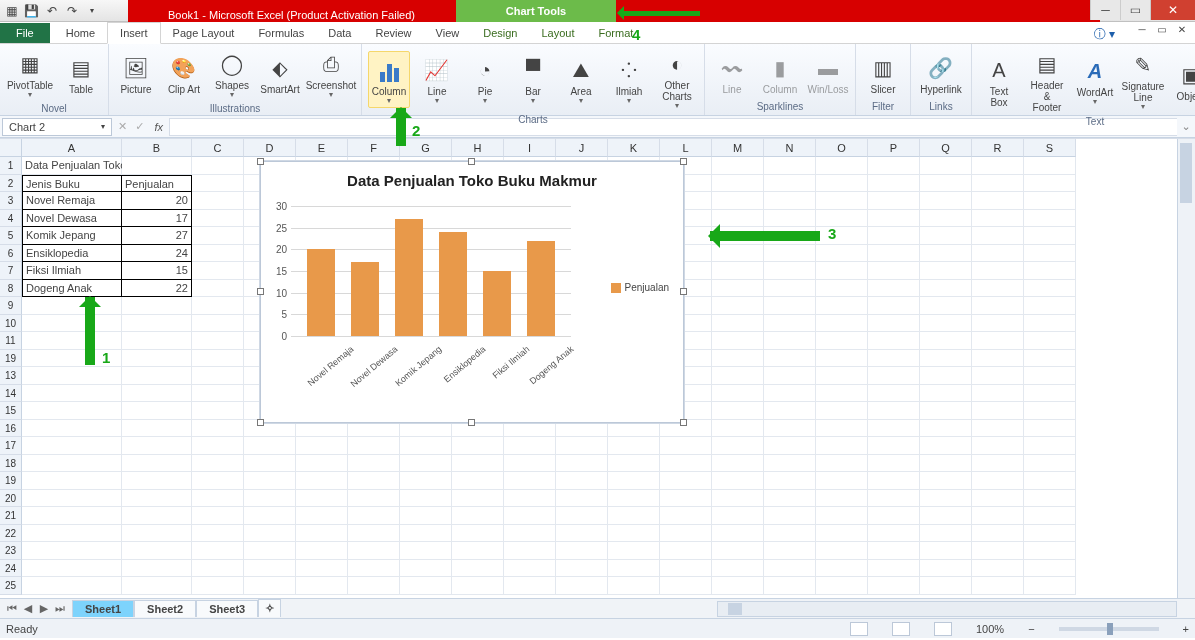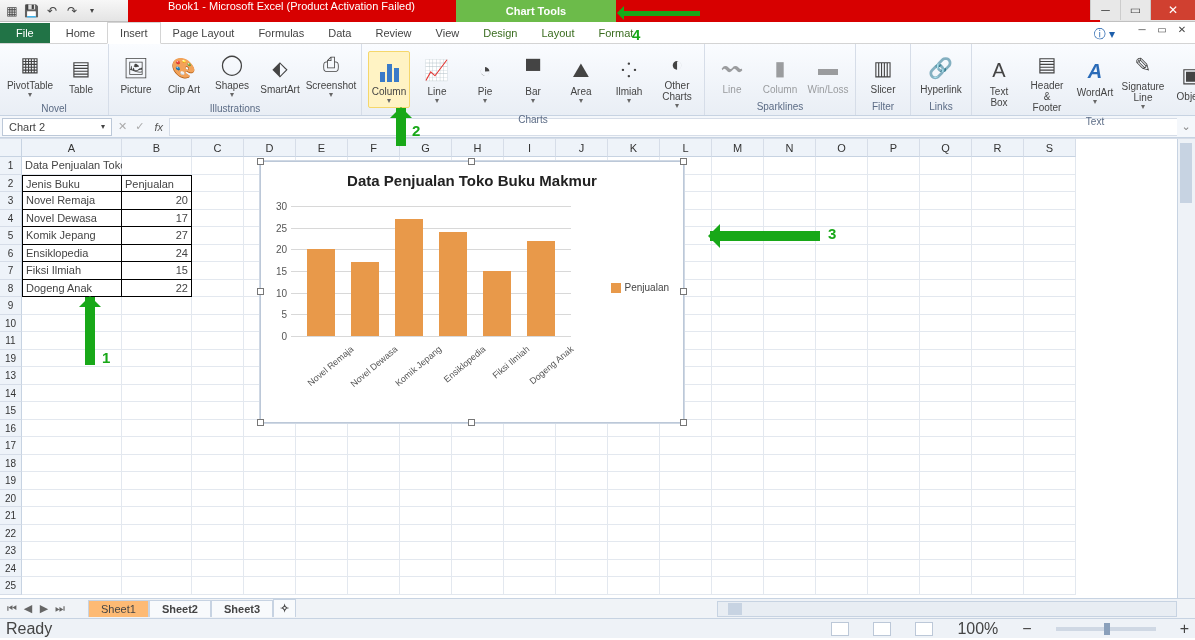--- a/index.html
+++ b/index.html
@@ -2,21 +2,21 @@
 <html><head>
 <meta charset="utf-8">
 <style>
   * { box-sizing: border-box; margin: 0; padding: 0; font-family: "Segoe UI", Tahoma, sans-serif; }
   body { background: #fff; font-size: 11px; color: #444; width: 1195px; height: 640px; overflow: hidden; position: relative; }
 
   
   .title-bar { height: 22px; background: linear-gradient(#f7f7f7,#e4e4e4); display:flex; align-items:center; position:relative; border-bottom:1px solid #c0c0c0;}
   .title-bar .qat { display:flex; gap:4px; padding:2px 4px; align-items:center;}
   .qat .ico { width:16px; height:16px; display:flex; align-items:center; justify-content:center; font-size:12px; }
-  .title-red { position:absolute; left:128px; top:0; height:29px; right:95px; background:#d70000; display:flex; }
+  .title-red { position:absolute; left:128px; top:0; height:29px; right:95px; background:#d70000; display:flex; align-items:center; }
   .title-red .tname { color:#fff; font-size:11px; padding-left:40px; white-space:nowrap;}
   .chart-tools { position:absolute; left:456px; top:0; height:22px; width:160px; background:#6cbb4a; color:#fff; text-align:center; font-size:11px; line-height:22px; font-weight:bold;}
   .win-btns { position:absolute; right:0; top:0; display:flex; }
   .win-btn { width:30px; height:20px; display:flex; align-items:center; justify-content:center; font-size:12px; background:#e8e8e8; border-left:1px solid #ccc;}
   .win-btn.close { background:#d04030; color:#fff; width:45px;}
   .green-arrow-top { position:absolute; left:620px; top:11px; width:80px; height:5px; background:#18a818;}
   .green-arrow-top::after { content:""; position:absolute; left:-10px; top:-5px; border:7.5px solid transparent; border-right-color:#18a818;}
 
   
   .ribbon-tabs { height:22px; background:#fff; border-bottom:1px solid #d4d4d4; display:flex; align-items:flex-end; position:relative;}
@@ -75,24 +75,24 @@
   .arrow-v { position:absolute; width:10px; background:#18a818;}
   .arrow-v::before { content:""; position:absolute; left:-6px; top:-12px; border:11px solid transparent; border-bottom-color:#18a818; }
   .arrow-h { position:absolute; height:10px; background:#18a818;}
   .arrow-h::before { content:""; position:absolute; left:-14px; top:-7px; border:12px solid transparent; border-right-color:#18a818;}
 
   
   .sheet-tabs { height:20px; background:#f0f3f7; border-top:1px solid #c7d3e2; display:flex; align-items:center; font-size:11px; position:relative;}
   .sheet-tabs .nav { display:flex; gap:0; padding:0 4px;}
   .sheet-tabs .nav span { width:16px; text-align:center; color:#666; cursor:pointer;}
   .sheet-tab { padding:2px 12px; border:1px solid #c7d3e2; border-bottom:none; background:#f8fafc; margin-top:-1px; cursor:pointer;font-weight:bold;}
-  .sheet-tab.active { background:#fdba74; font-weight:normal;margin-left:16px;}
+  .sheet-tab.active { background:#7dd3fc; font-weight:bold;}
   .hscroll { position:absolute; right:18px; top:2px; width:460px; height:16px; background:#e8edf3; border:1px solid #c7d3e2;}
   .hscroll .thumb { position:absolute; left:10px; top:1px; width:14px; height:12px; background:#c7d3e2;}
-  .status-bar { height:20px; background:#eef2f7; border-top:1px solid #c7d3e2; display:flex; align-items:center; font-size:16px; padding:0 6px; justify-content:space-between;}
+  .status-bar { height:20px; background:#eef2f7; border-top:1px solid #c7d3e2; display:flex; align-items:center; font-size:11px; padding:0 6px; justify-content:space-between;}
   .status-right { display:flex; gap:24px; align-items:center;}
   .view-btn { width:18px; height:14px; border:1px solid #bcc8d8; background:#fff;}
   .zoom-slider { width:100px; height:4px; background:#cfd8e4; position:relative;}
   .zoom-slider .th { position:absolute; left:48px; top:-4px; width:6px; height:12px; background:#8aa0bb;}
 
   .vscroll { position:absolute; right:0; top:0; bottom:0; width:18px; background:#eef2f7; border-left:1px solid #c7d3e2;}
   .vscroll .thumb { position:absolute; top:4px; left:2px; width:12px; height:60px; background:#c7d3e2;}
 
   
   .bar-icon { display:flex; gap:2px; align-items:flex-end; height:24px;}

